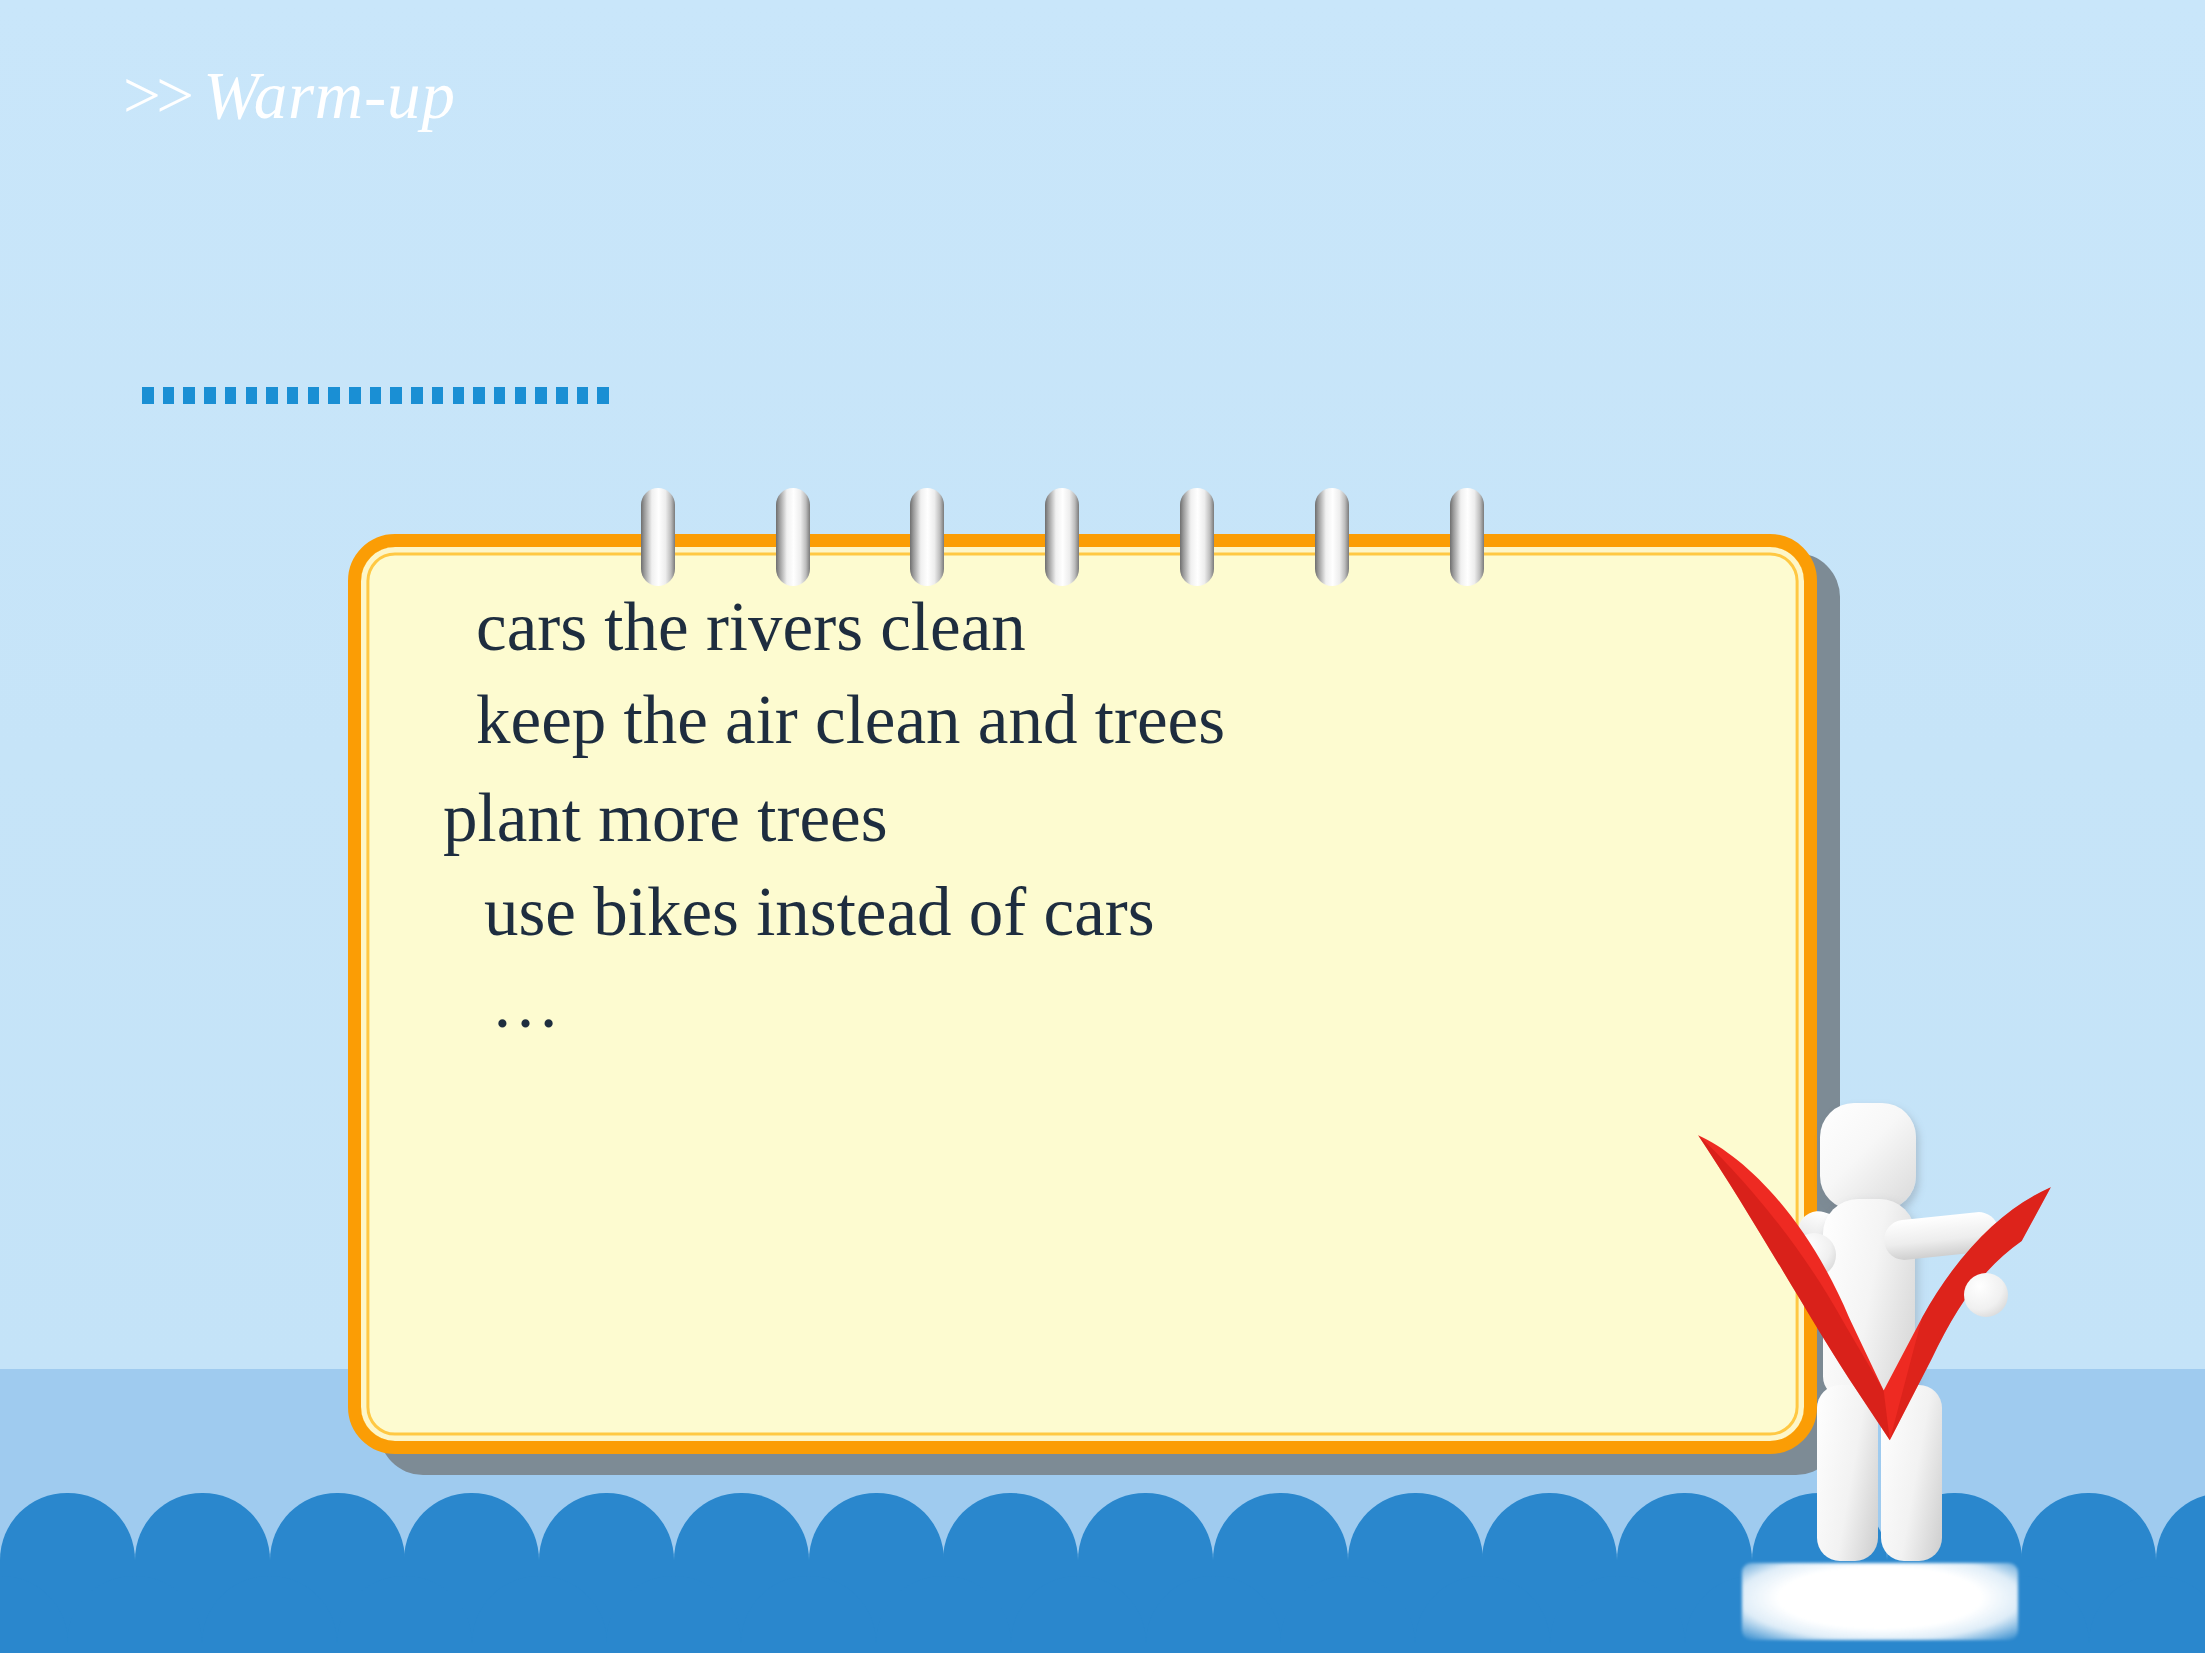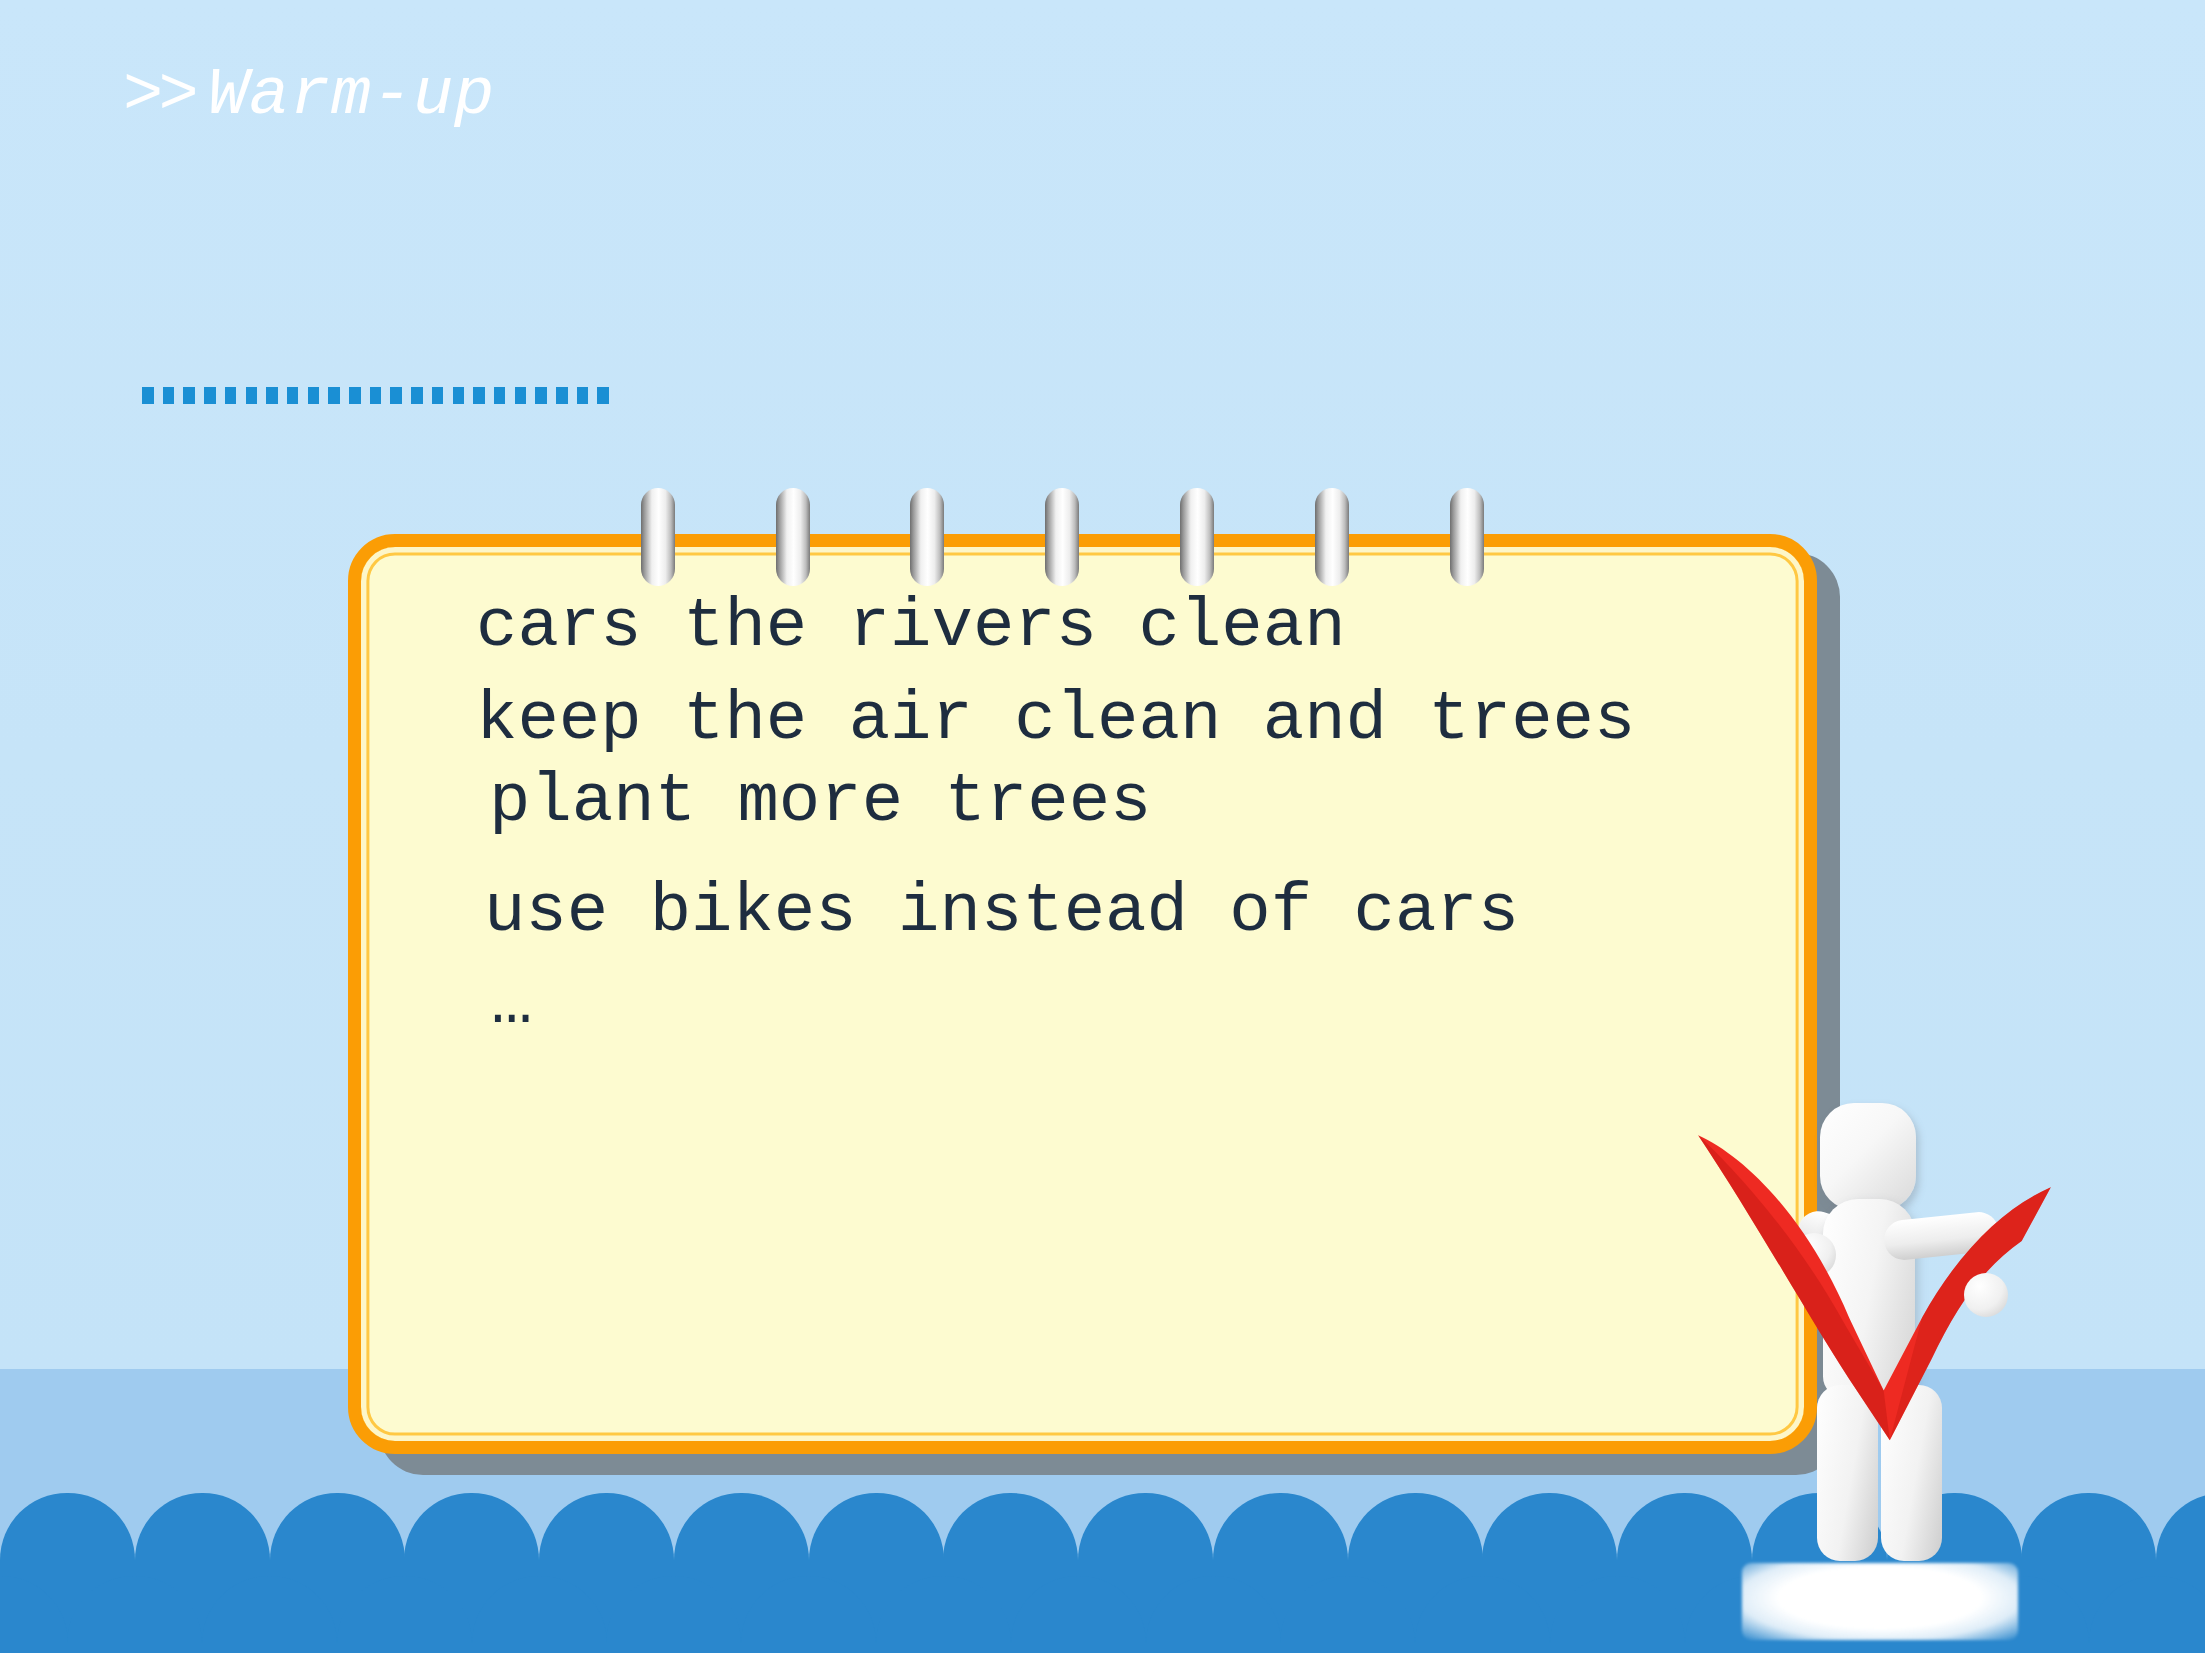--- a/index.html
+++ b/index.html
@@ -5,21 +5,21 @@
   html, body {
     margin: 0;
     padding: 0;
     background: #ffffff;
   }
   #slide {
     position: relative;
     width: 2205px;
     height: 1654px;
     overflow: hidden;
-    font-family: Liberation Mono, monospace;
+    font-family: Liberation Serif, serif;
     background: #ef4444;
   }
 
   
   .sky-top {
     position: absolute;
     left: 0; top: 0;
     width: 2205px; height: 1369px;
     background: linear-gradient(180deg, #c9e6fa 0%, #c6e4f8 55%, #c4e3f8 100%);
   }
@@ -267,21 +267,21 @@
   </div>
 
   <div class="review-underline"></div>
 
 
   <div id="notepad-shadow"></div>
   <div id="notepad">
     <div id="pad-lines">
         <div class="pad-line" style="top: 46px; padding-left: 115px;">cars the rivers clean</div>
         <div class="pad-line" style="top: 139px; padding-left: 115px;">keep the air clean and trees</div>
-        <div class="pad-line" style="top: 221px; padding-left: 106px; margin-left: 22px;">plant more trees</div>
+        <div class="pad-line" style="top: 237px; padding-left: 82px;">plant more trees</div>
         <div class="pad-line" style="top: 331px; padding-left: 123px;">use bikes instead of cars</div>
         <div class="pad-line" style="top: 423px; padding-left: 130px;">…</div>
       </div>
   </div>
   <div id="rings">
       <div class="ring" style="left: 641px;"></div>
       <div class="ring" style="left: 776px;"></div>
       <div class="ring" style="left: 910px;"></div>
       <div class="ring" style="left: 1045px;"></div>
       <div class="ring" style="left: 1180px;"></div>

